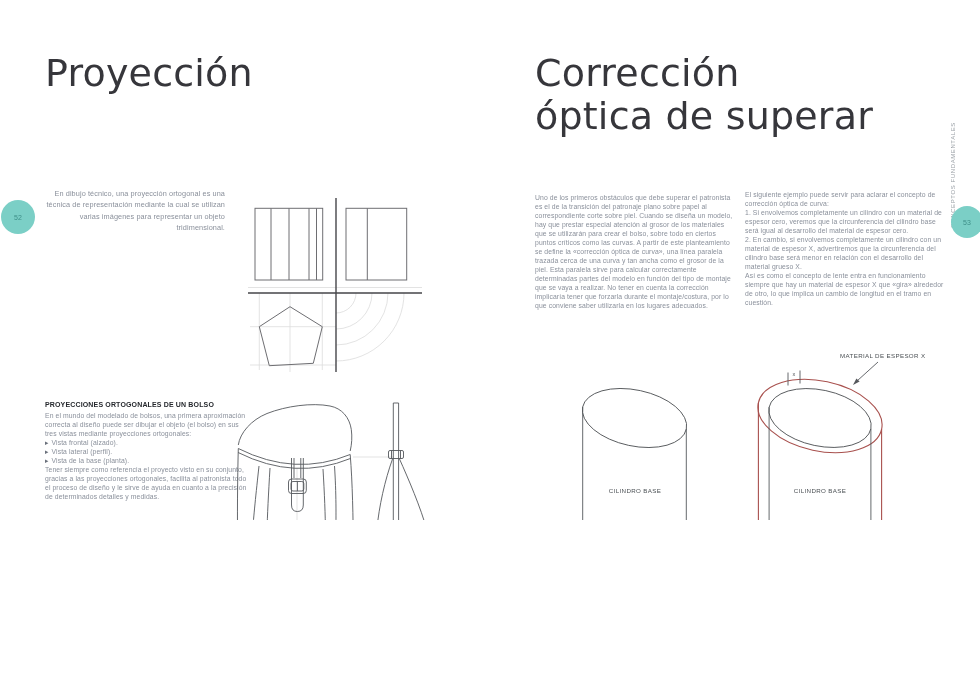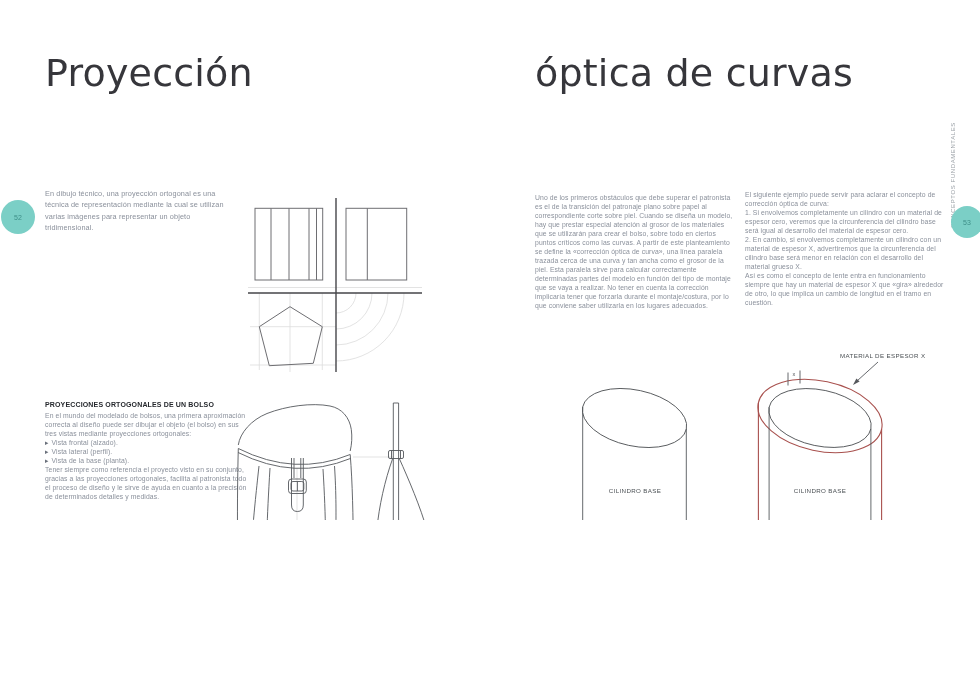--- a/index.html
+++ b/index.html
@@ -38,21 +38,21 @@
 </style>
 </head>
 <body>
 
 <div id="spread">
 
   <div class="page-title" style="left:45px;top:52px;">
     <div class="title-line">Proyección</div>
   </div>
 
-  <div class="body-text left-intro" style="left:45px;top:188px;width:196px;">En dibujo técnico, una proyección ortogonal es una técnica de representación mediante la cual se utilizan varias imágenes para representar un objeto tridimensional.</div>
+  <div class="body-text left-intro" style="left:29px;top:188px;width:196px;text-align:right;">En dibujo técnico, una proyección ortogonal es una técnica de representación mediante la cual se utilizan varias imágenes para representar un objeto tridimensional.</div>
 
   <svg style="left:230px;top:196px;" width="200" height="192" viewBox="0 0 200 192">
     <g>
       <line class="ln-light" x1="18" y1="91.5" x2="192" y2="91.5"></line>
       <line class="ln-light" x1="29.3" y1="97" x2="29.3" y2="174"></line>
       <line class="ln-light" x1="60" y1="97" x2="60" y2="176"></line>
       <line class="ln-light" x1="92.3" y1="97" x2="92.3" y2="174"></line>
       <line class="ln-light" x1="20" y1="130.7" x2="106" y2="130.7"></line>
       <line class="ln-light" x1="20" y1="169" x2="106" y2="169"></line>
       <path class="ln-light" d="M 106 117 A 20 20 0 0 0 126 97"></path>
@@ -162,21 +162,22 @@
       </g>
       <path class="ln-dark" d="M 143.8 145 Q 142 154 150 154.5 L 190 154.5 Q 197 154 195.8 145"></path>
     </g>
   </svg>
 
   <div class="page-circle" style="left:1px;top:200px;width:34px;height:34px;">
     <span>52</span>
   </div>
 
   <div class="page-title" style="left:535px;top:52px;">
-    <div class="title-line">óptica de curvas</div>
+    <div class="title-line">Corrección</div>
+    <div class="title-line">óptica de superar</div>
   </div>
 
   <div class="body-text" style="left:535px;top:193px;width:199px;">Uno de los primeros obstáculos que debe superar el patronista es el de la transición del patronaje plano sobre papel al correspondiente corte sobre piel. Cuando se diseña un modelo, hay que prestar especial atención al grosor de los materiales que se utilizarán para crear el bolso, sobre todo en ciertos puntos críticos como las curvas. A partir de este planteamiento se define la «corrección óptica de curva», una línea paralela trazada cerca de una curva y tan ancha como el grosor de la piel. Esta paralela sirve para calcular correctamente determinadas partes del modelo en función del tipo de montaje que se vaya a realizar. No tener en cuenta la corrección implicaría tener que forzarla durante el montaje/costura, por lo que conviene saber utilizarla en los lugares adecuados.</div>
 
   <div class="body-text" style="left:745px;top:190px;width:200px;">
     <p class="col2-para">El siguiente ejemplo puede servir para aclarar el concepto de corrección óptica de curva:</p>
     <p class="col2-para">1. Si envolvemos completamente un cilindro con un material de espesor cero, veremos que la circunferencia del cilindro base será igual al desarrollo del material de espesor cero.</p>
     <p class="col2-para">2. En cambio, si envolvemos completamente un cilindro con un material de espesor X, advertiremos que la circunferencia del cilindro base será menor en relación con el desarrollo del material grueso X.</p>
     <p class="col2-para">Así es como el concepto de lente entra en funcionamiento siempre que hay un material de espesor X que «gira» alrededor de otro, lo que implica un cambio de longitud en el tramo en cuestión.</p>
   </div>

